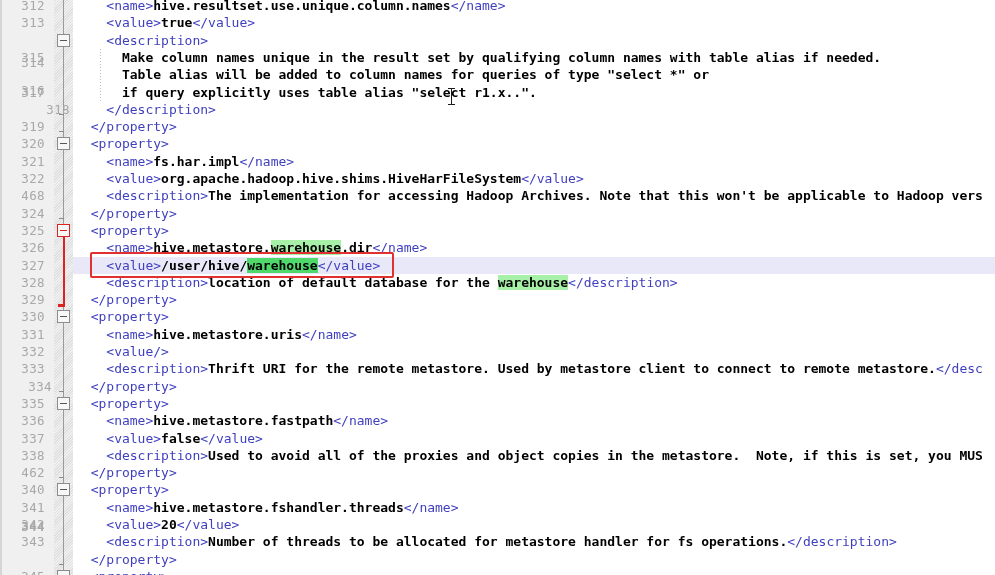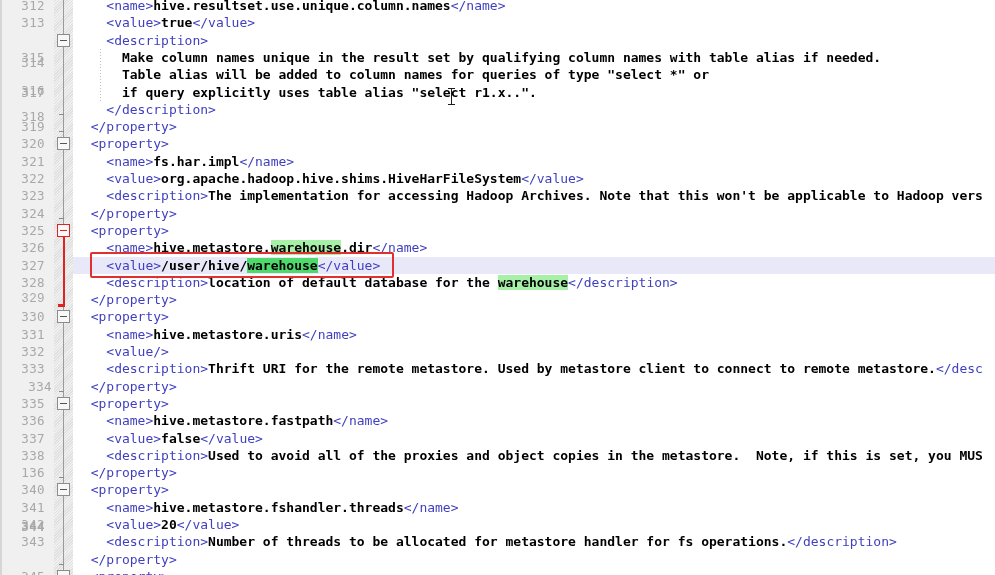--- a/index.html
+++ b/index.html
@@ -188,42 +188,42 @@
   <div id="gutter">
     <div id="fold-strip"></div>
     <div id="fold-spine"></div>
     <div id="line-numbers">
         <div class="ln" style="top: -3px;">312</div>
         <div class="ln" style="top: 14px;">313</div>
         <div class="ln" style="top: 32px; margin-top: 22px;">314</div>
         <div class="ln" style="top: 49px;">315</div>
         <div class="ln" style="top: 82px;">316</div>
         <div class="ln" style="top: 84px;">317</div>
-        <div class="ln" style="top: 108px;">318</div>
+        <div class="ln" style="top: 101px; margin-left: 25px;">318</div>
         <div class="ln" style="top: 118px;">319</div>
         <div class="ln" style="top: 135px;">320</div>
         <div class="ln" style="top: 153px;">321</div>
         <div class="ln" style="top: 170px;">322</div>
-        <div class="ln" style="top: 187px;">323</div>
+        <div class="ln" style="top: 187px;">468</div>
         <div class="ln" style="top: 205px;">324</div>
         <div class="ln" style="top: 222px;">325</div>
         <div class="ln" style="top: 239px;">326</div>
         <div class="ln" style="top: 257px;">327</div>
         <div class="ln" style="top: 274px; text-align: right;">328</div>
-        <div class="ln" style="top: 291px; font-family: Liberation Mono, monospace;">329</div>
+        <div class="ln" style="top: 291px;">329</div>
         <div class="ln" style="top: 308px;">330</div>
         <div class="ln" style="top: 326px;">331</div>
         <div class="ln" style="top: 343px;">332</div>
         <div class="ln" style="top: 360px;">333</div>
         <div class="ln" style="top: 378px; padding-left: 7px;">334</div>
         <div class="ln" style="top: 395px;">335</div>
         <div class="ln" style="top: 412px;">336</div>
         <div class="ln" style="top: 430px;">337</div>
         <div class="ln" style="top: 447px;">338</div>
-        <div class="ln" style="top: 464px;">136</div>
+        <div class="ln" style="top: 464px;">462</div>
         <div class="ln" style="top: 481px;">340</div>
         <div class="ln" style="top: 499px;">341</div>
         <div class="ln" style="top: 516px;">342</div>
         <div class="ln" style="top: 533px;">343</div>
         <div class="ln" style="top: 518px; font-weight: bold;">344</div>
         <div class="ln" style="top: 568px;">345</div>
       </div>
     <div id="fold-widgets">
         <div class="fold-box" style="top: 34px;"></div>
         <div class="fold-end" style="top: 114px;"></div>

